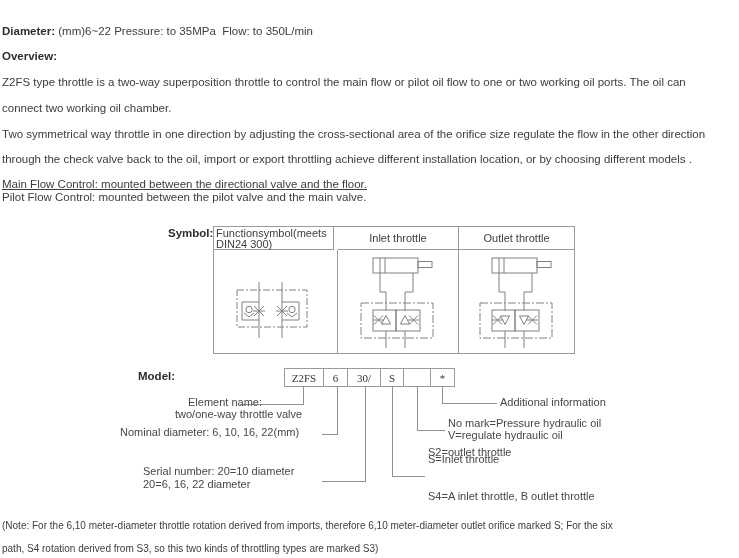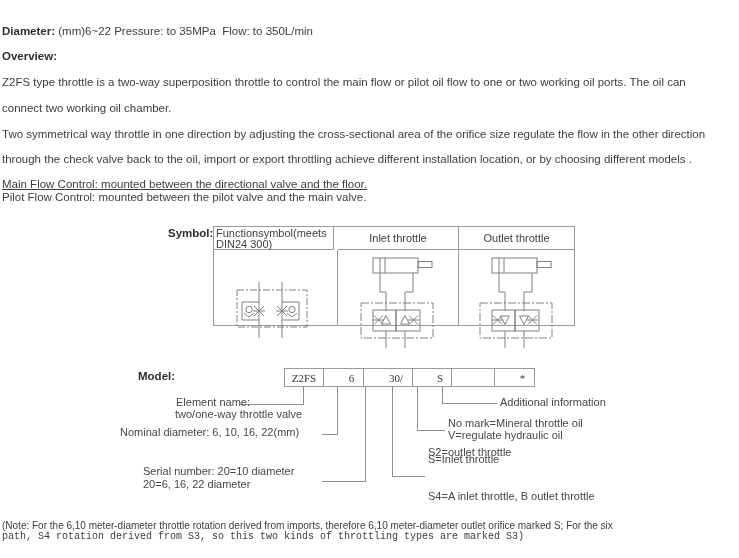--- a/index.html
+++ b/index.html
@@ -4,33 +4,33 @@
 <style>
   html,body{margin:0;padding:0;background:#fff;}
   .page{position:relative;width:739px;height:558px;background:#fff;overflow:hidden;
         font-family:"Liberation Sans","DejaVu Sans",sans-serif;color:#3d3d3d;}
   .abs{position:absolute;}
   .txt{font-size:11.5px;line-height:14px;white-space:pre;}
   .bold{font-weight:bold;color:#2e2e2e;}
   .title{left:0;top:4px;width:739px;text-align:center;font-weight:bold;color:#111;
          font-size:11.5px;}
   
-  .sym-table{left:213px;top:226px;width:362px;height:100px;border:1px solid #9a9a9a;
+  .sym-table{left:213px;top:226px;width:362px;height:128px;border:1px solid #9a9a9a;
              display:grid;grid-template-columns:124px 121px 115px;grid-template-rows:23px 1fr;
              box-sizing:border-box;}
   .sym-h{border-bottom:1px solid #9a9a9a;font-size:11px;color:#3d3d3d;box-sizing:border-box;}
   .sym-h.c1{padding:1px 2px 0 2px;line-height:11px;word-break:break-all;width:120px;}
   .sym-h.c2,.sym-h.c3{display:flex;align-items:center;justify-content:center;}
   .sym-h.c1,.sym-b.c1{border-right:1px solid #9a9a9a;}
   .sym-h.c2,.sym-b.c2{border-right:1px solid #9a9a9a;}
   .sym-b{position:relative;}
   .sym-b svg{position:absolute;left:0;top:0;}
   
   .model-table{left:284px;top:368px;height:19px;display:flex;border:1px solid #9a9a9a;
-               box-sizing:border-box;gap:16px;}
+               box-sizing:border-box;}
   .m-cell{border-right:1px solid #9a9a9a;box-sizing:border-box;display:flex;align-items:center;
           justify-content:center;font-family:"Liberation Serif","DejaVu Serif",serif;
           font-size:11px;color:#333;}
   .m-cell:last-child{border-right:none;}
   
   .ln{position:absolute;background:#8f8f8f;}
   .note-label{position:absolute;font-size:11px;line-height:11.5px;white-space:nowrap;color:#474747;}
   .note{font-size:10px;line-height:14px;white-space:pre;color:#3d3d3d;}
 </style>
 </head>
@@ -142,29 +142,29 @@
   <div class="ln" style="left:322px;top:434px;width:16px;height:1px;"></div>
   <div class="ln" style="left:365px;top:386px;width:1px;height:96px;"></div>
   <div class="ln" style="left:322px;top:481px;width:44px;height:1px;"></div>
   <div class="ln" style="left:392px;top:386px;width:1px;height:91px;"></div>
   <div class="ln" style="left:392px;top:476px;width:33px;height:1px;"></div>
   <div class="ln" style="left:417px;top:386px;width:1px;height:45px;"></div>
   <div class="ln" style="left:417px;top:430px;width:28px;height:1px;"></div>
   <div class="ln" style="left:442px;top:386px;width:1px;height:18px;"></div>
   <div class="ln" style="left:442px;top:403px;width:55px;height:1px;"></div>
 
-  <div class="note-label" style="left:176px;top:397px;">Element name:</div>
+  <div class="note-label" style="left:188px;top:397px;">Element name:</div>
   <div class="note-label" style="left:175px;top:409px;">two/one-way throttle valve</div>
   <div class="note-label" style="left:120px;top:427px;">Nominal diameter: 6, 10, 16, 22(mm)</div>
   <div class="note-label" style="left:143px;top:466px;">Serial number: 20=10 diameter</div>
   <div class="note-label" style="left:143px;top:479px;">20=6, 16, 22 diameter</div>
 
   <div class="note-label" style="left:500px;top:397px;">Additional information</div>
-  <div class="note-label" style="left:448px;top:418px;">No mark=Mineral throttle oil</div>
+  <div class="note-label" style="left:448px;top:418px;">No mark=Pressure hydraulic oil</div>
   <div class="note-label" style="left:448px;top:430px;">V=regulate hydraulic oil</div>
   <div class="note-label" style="left:428px;top:454px;">S=Inlet throttle</div>
   <div class="note-label" style="left:428px;top:447px;">S2=outlet throttle</div>
   <div class="note-label" style="left:428px;top:491px;">S4=A inlet throttle, B outlet throttle</div>
 
   <div class="abs note" style="left:2px;top:519px;">(Note: For the 6,10 meter-diameter throttle rotation derived from imports, therefore 6,10 meter-diameter outlet orifice marked S; For the six</div>
-  <div class="abs note" style="left:2px;top:530px;font-family:Liberation Mono, monospace;">path, S4 rotation derived from S3, so this two kinds of throttling types are marked S3)</div>
+  <div class="abs note" style="left:2px;top:542px;">path, S4 rotation derived from S3, so this two kinds of throttling types are marked S3)</div>
 
 </div>
 
 </body></html>

